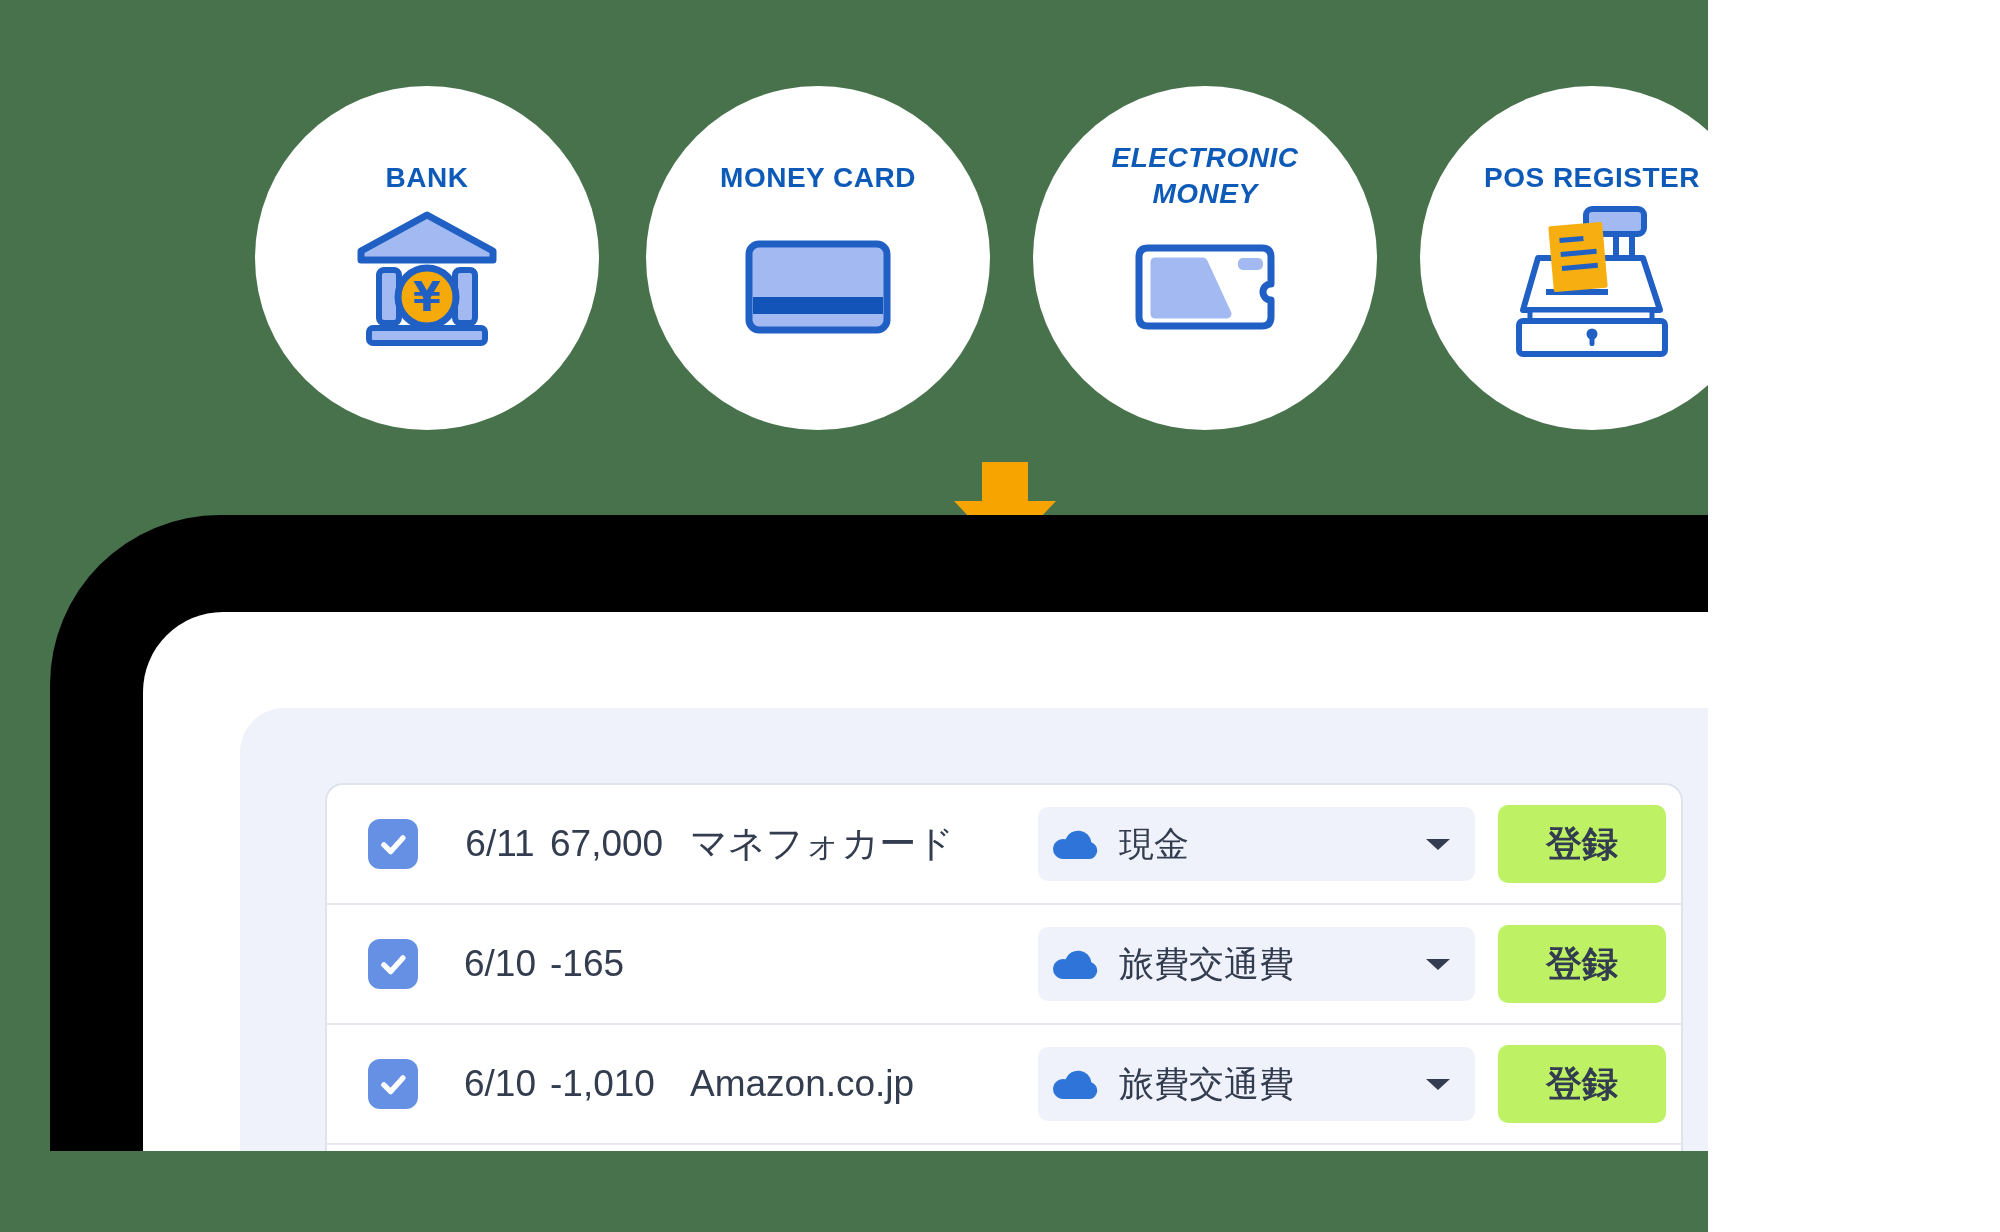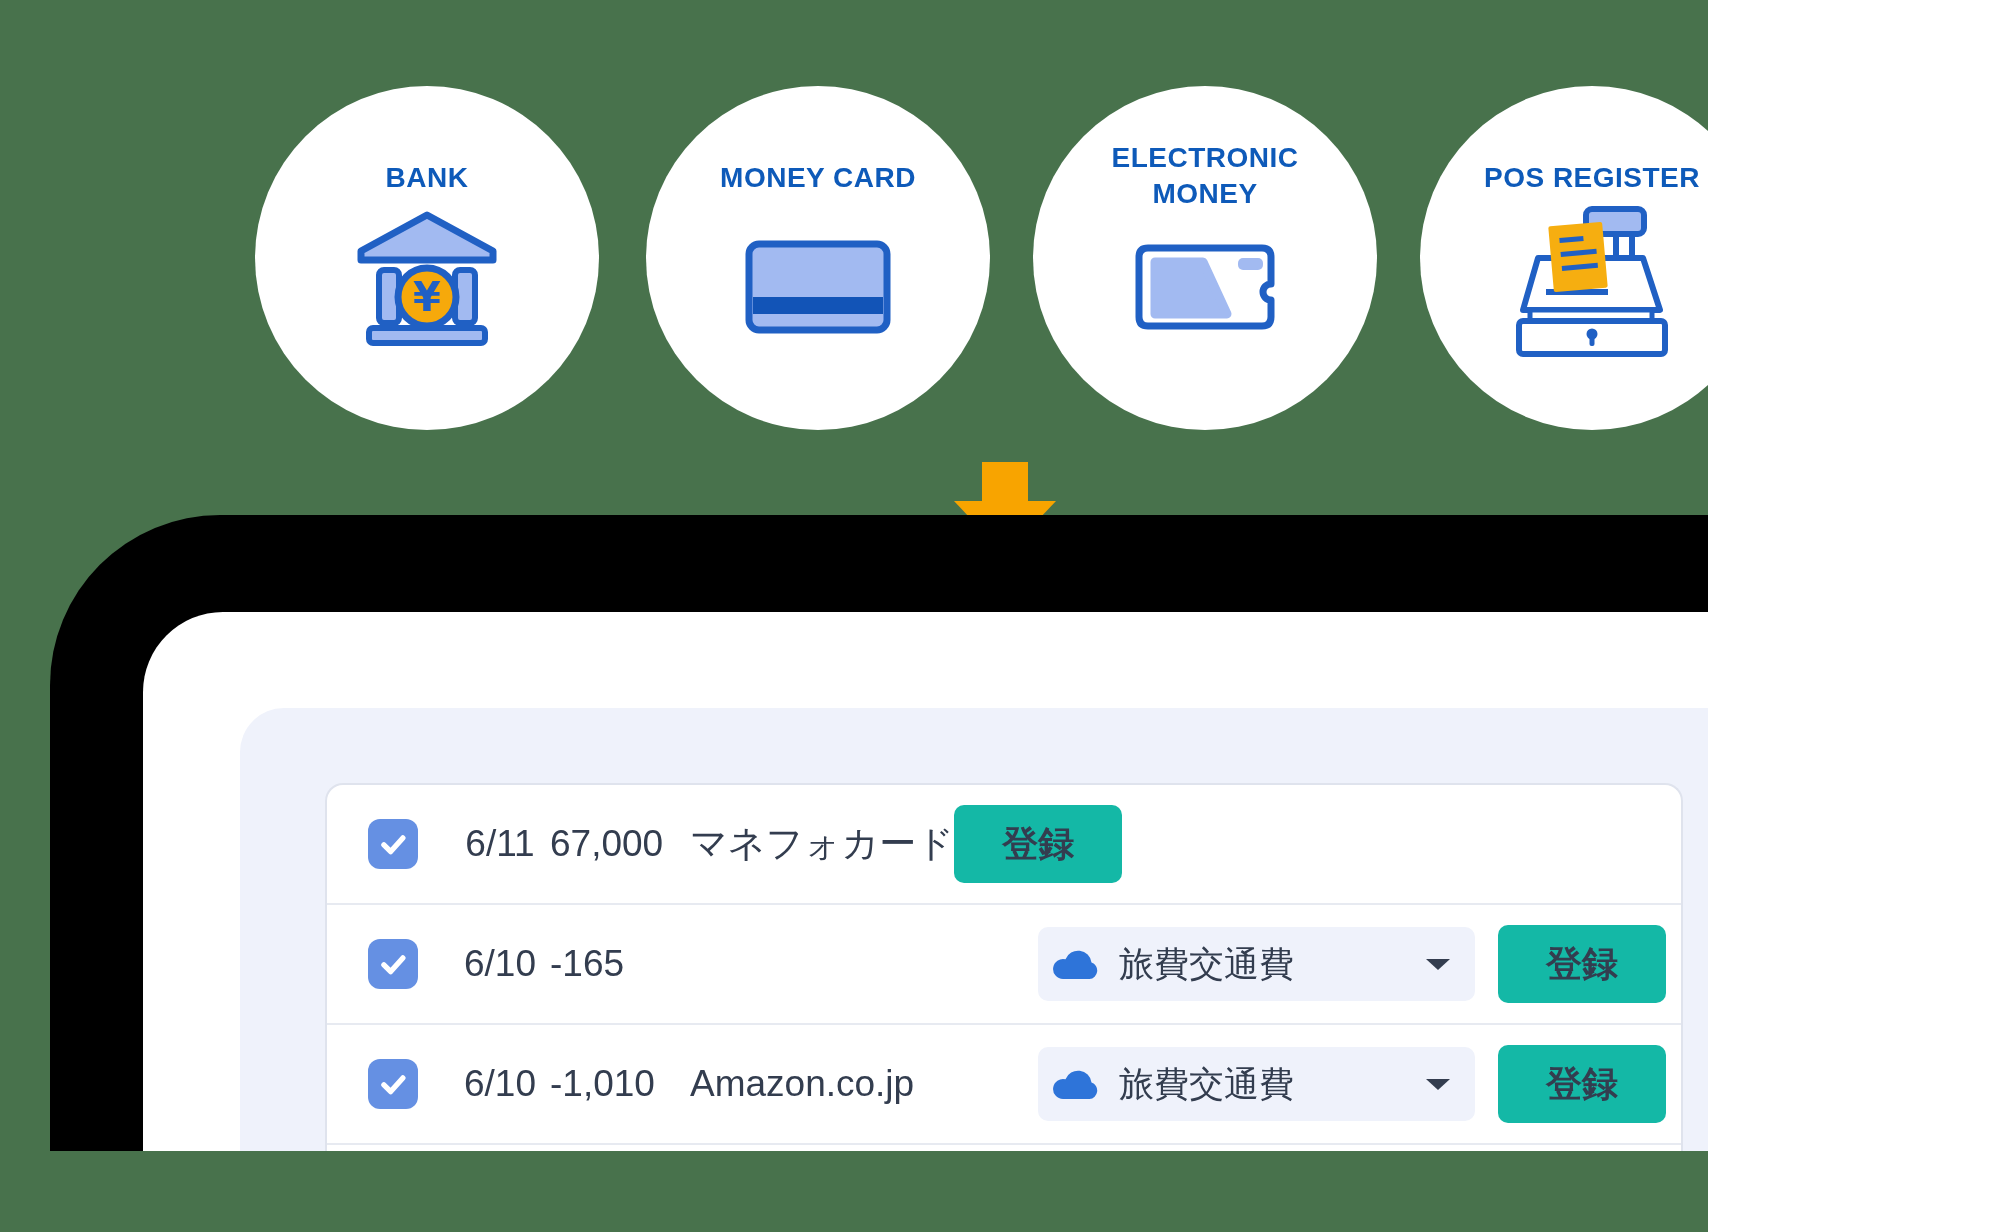--- a/index.html
+++ b/index.html
@@ -11,21 +11,21 @@
   
   .source-circle{
     position:absolute;top:86px;width:344px;height:344px;border-radius:50%;
     background:#ffffff;
   }
   .c1{left:255px}.c2{left:646px}.c3{left:1033px}.c4{left:1420px}
   .source-label{
     position:absolute;top:74px;left:12px;right:12px;text-align:center;
     font-size:28px;line-height:36px;font-weight:bold;color:#0E5AB9;letter-spacing:.5px;
   }
-  .source-label.two-line{top:54px;left:70px;right:70px;}
+  .source-label.two-line{top:54px;left:70px;right:70px;font-style:italic;}
   .source-icon{position:absolute;left:50%;transform:translateX(-50%);}
   .i-bank{top:122px}.i-credit{top:154px}.i-emoney{top:158px}.i-pos{top:118px}
   
   .down-arrow{position:absolute;left:954px;top:462px;width:102px;height:93px;}
   .down-arrow .stem{width:46px;height:39px;margin:0 auto;background:#F8A400;}
   .down-arrow .head{
     width:0;height:0;margin:0 auto;
     border-left:51px solid transparent;border-right:51px solid transparent;
     border-top:54px solid #F8A400;
   }
@@ -67,21 +67,21 @@
   }
   .dropdown .cloud{margin-left:14px;flex:none;}
   .dropdown .cat{margin-left:21px;font-size:35px;font-weight:500;color:#333D4F;white-space:nowrap;}
   .caret{
     width:0;height:0;margin-left:auto;margin-right:25px;
     border-left:12px solid transparent;border-right:12px solid transparent;
     border-top:11px solid #333D4F;flex:none;
   }
   .register{
     margin-right:15px;width:168px;height:78px;border-radius:10px;border:none;
-    background:#14b8a6;color:#333D4F;font-size:36px;font-weight:bold;
+    background:#bef264;color:#333D4F;font-size:36px;font-weight:bold;
     font-family:"Liberation Sans","DejaVu Sans",sans-serif;flex:none;cursor:pointer;
   }
 </style>
 </head>
 <body>
 
 <div class="stage">
 
   <div class="source-circle c1">
     <div class="source-label">BANK</div>
@@ -141,20 +141,27 @@
         <div class="transactions-card">
   <div class="row">
     <span class="checkbox">
       <svg width="38" height="38" viewBox="0 0 50 50">
         <polyline points="13,26 22,35 38,17" fill="none" stroke="#ffffff" stroke-width="7" stroke-linecap="round" stroke-linejoin="round"></polyline>
       </svg>
     </span>
     <span class="cell date">6/11</span>
     <span class="cell amount">67,000</span>
     <span class="cell name">マネフォカード</span>
+    <div class="dropdown">
+      <svg class="cloud" width="46" height="32" viewBox="0 0 46 32">
+        <path d="M37.5,31 H11 A10,10 0 1 1 13.5,11.3 A13.5,13.5 0 0 1 39.5,14.5 A8.5,8.5 0 0 1 37.5,31 Z" fill="#2E74D9"></path>
+      </svg>
+      <span class="cat">現金</span>
+      <span class="caret"></span>
+    </div>
     <button class="register">登録</button>
   </div>
 
   <div class="row">
     <span class="checkbox">
       <svg width="38" height="38" viewBox="0 0 50 50">
         <polyline points="13,26 22,35 38,17" fill="none" stroke="#ffffff" stroke-width="7" stroke-linecap="round" stroke-linejoin="round"></polyline>
       </svg>
     </span>
     <span class="cell date">6/10</span>

